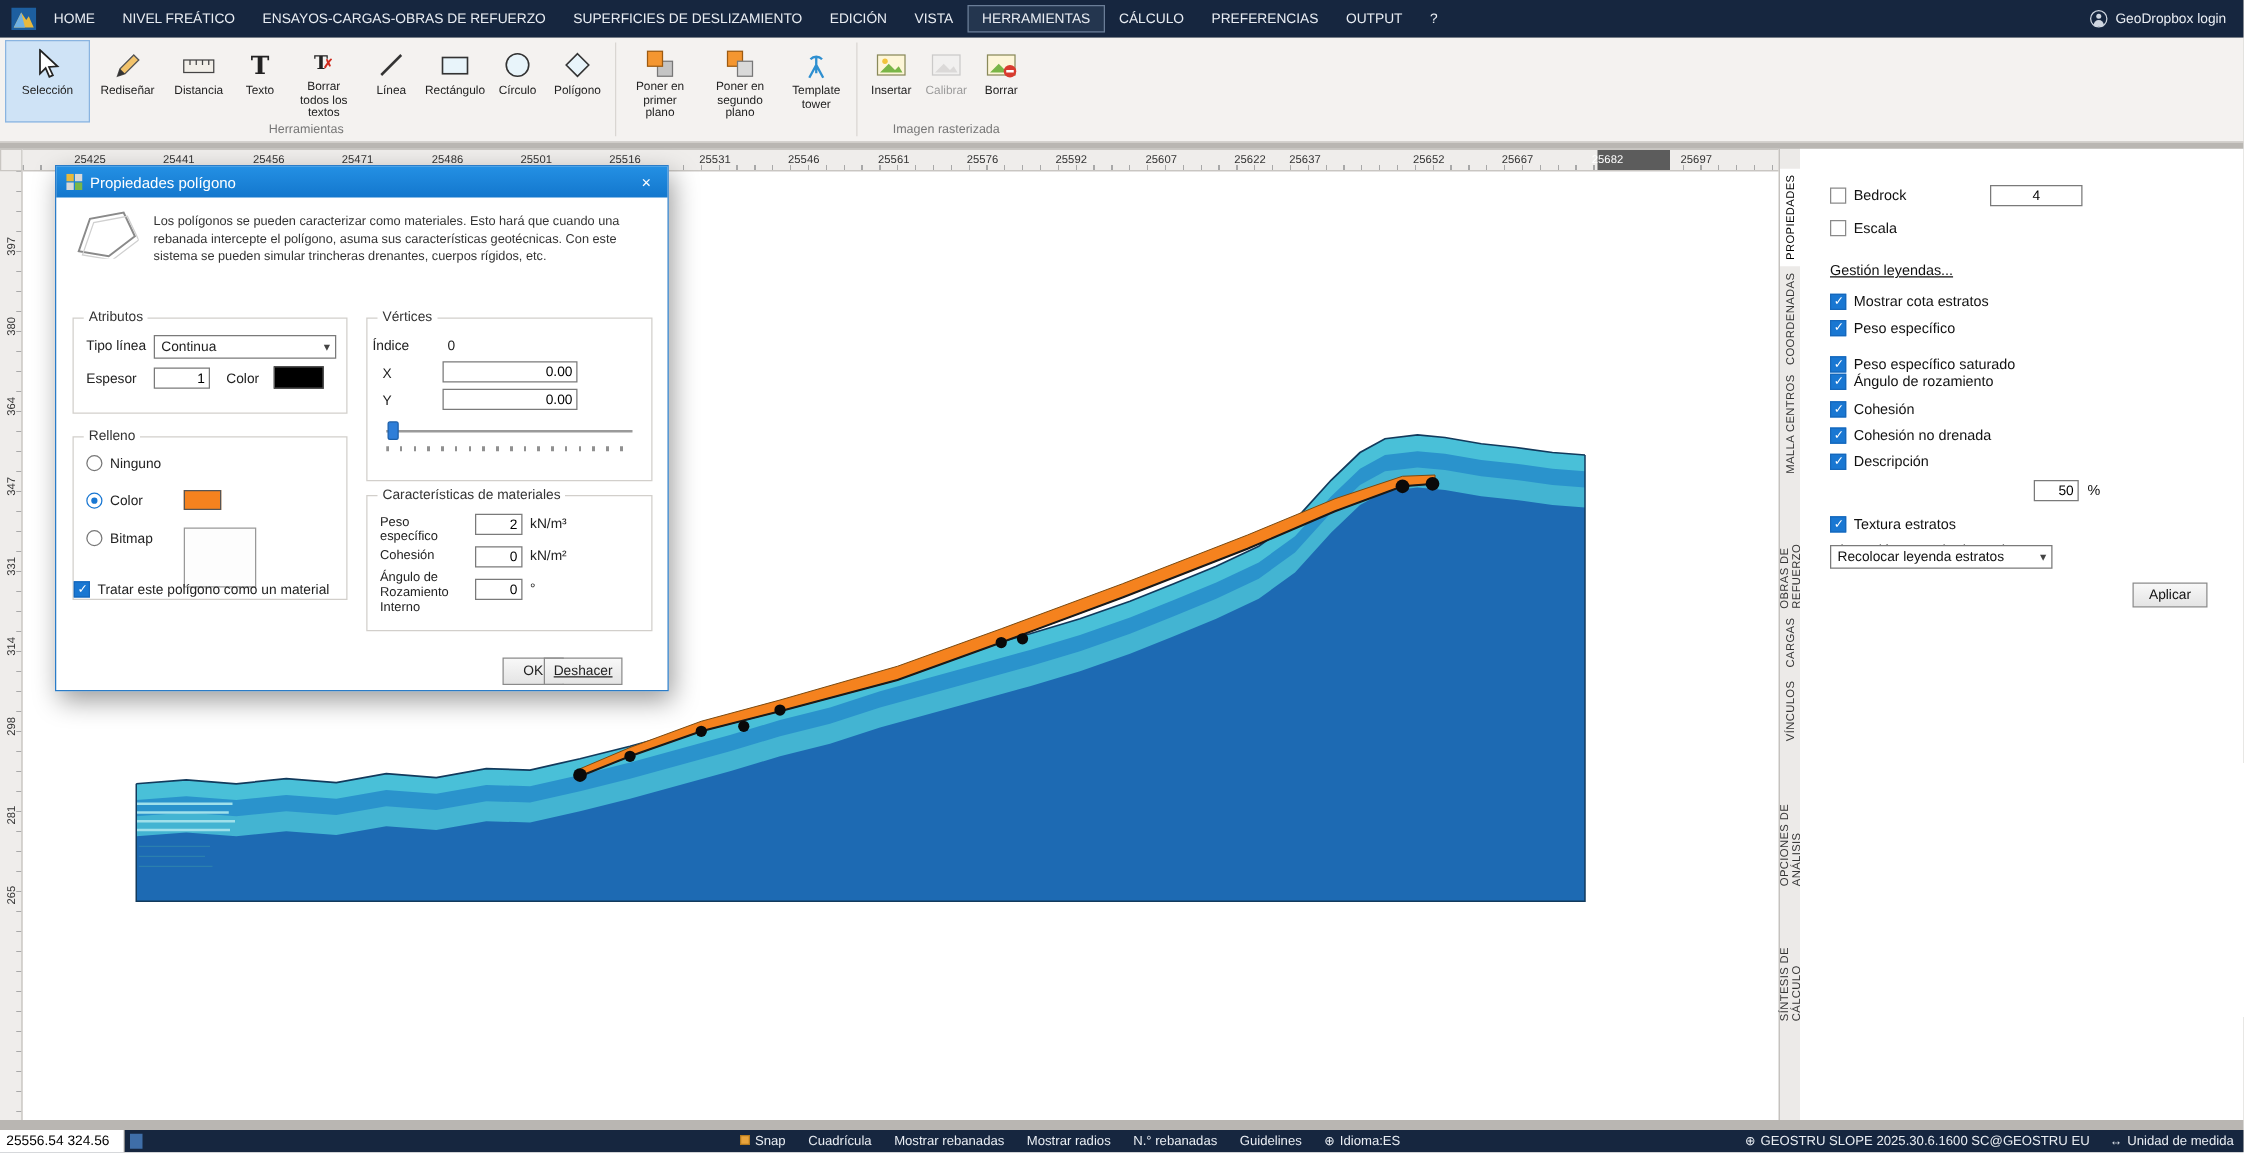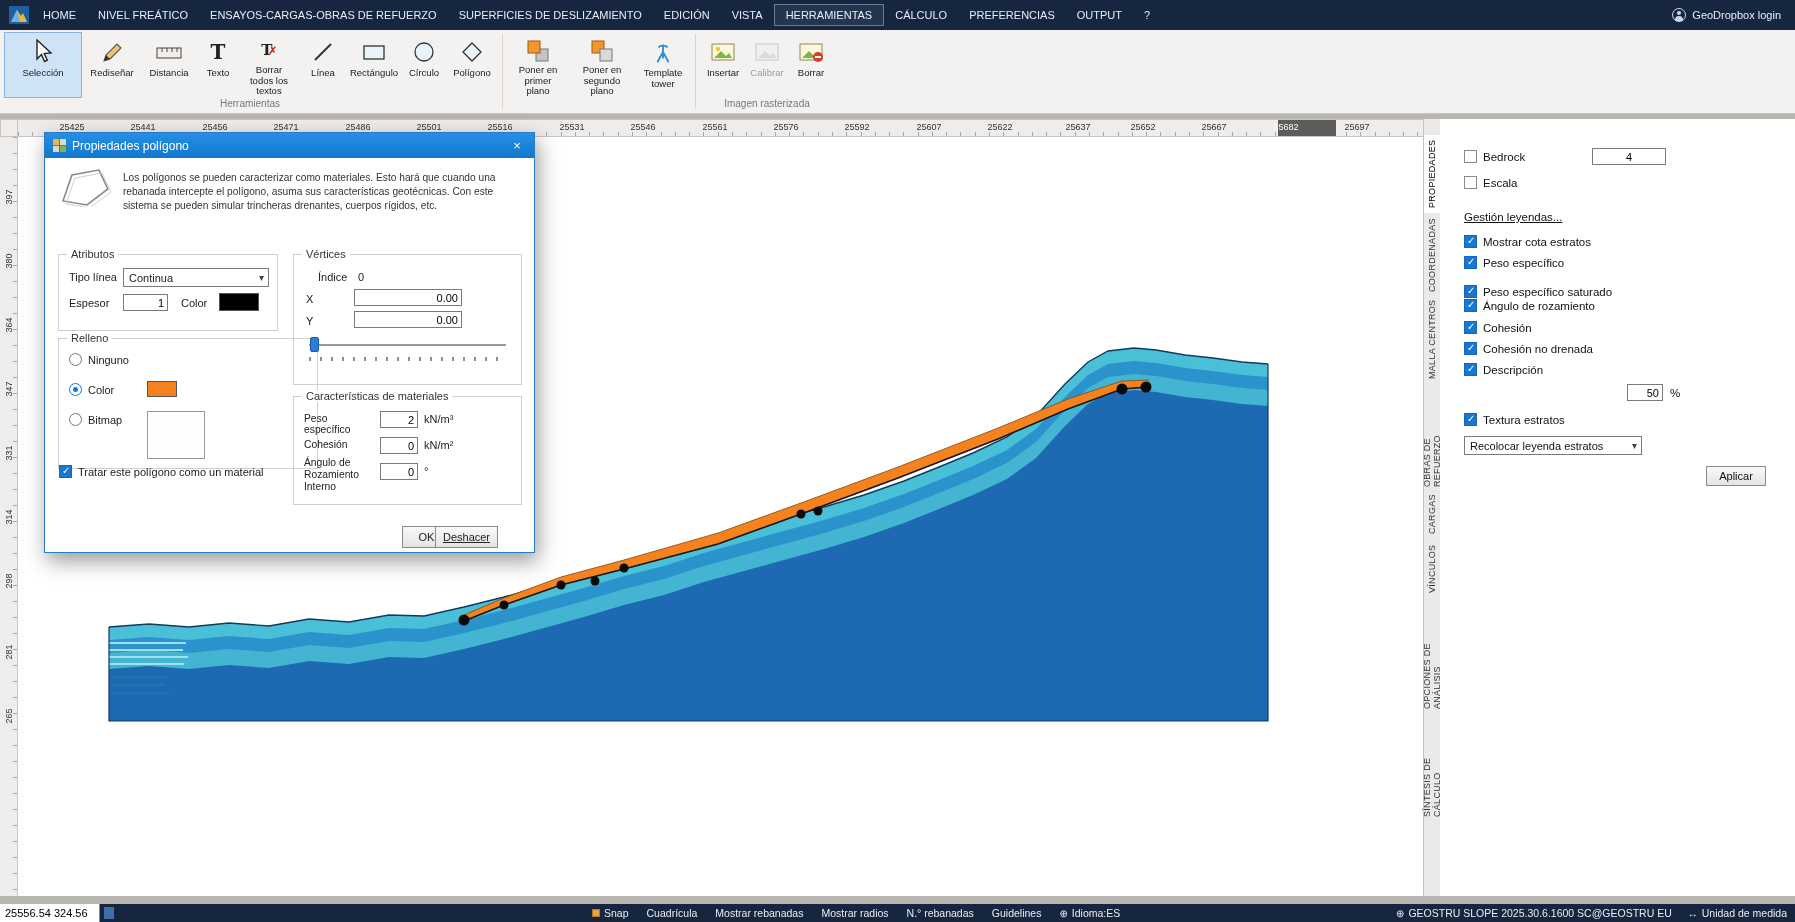--- a/index.html
+++ b/index.html
@@ -118,21 +118,21 @@
     <div class="menu-item">?</div>
     <div class="login">
       <span class="login-icon"></span>
       <span>GeoDropbox login</span>
     </div>
   </div>
 
   <div class="ribbon">
     <div class="rgroup">
       <div class="rbtns">
-        <div class="rbtn sel" style="width:78px">
+        <div class="rbtn sel" style="width:68px">
           <span class="ic">
             <svg width="24" height="26" viewBox="0 0 24 26">
                 <path d="M6 1 L6 20 L10.5 15.5 L13.5 22.5 L16.3 21.2 L13.2 14.6 L20 14 Z" fill="#fff" stroke="#222" stroke-width="1.4"></path>
               </svg>
           </span>
           <span class="lbl">Selección</span>
         </div>
         <div class="rbtn" style="width:56px">
           <span class="ic">
             <svg width="24" height="24" viewBox="0 0 24 24">
@@ -279,21 +279,21 @@
     <span class="rmark" style="left:340px">25486</span>
     <span class="rmark" style="left:411px">25501</span>
     <span class="rmark" style="left:482px">25516</span>
     <span class="rmark" style="left:554px">25531</span>
     <span class="rmark" style="left:625px">25546</span>
     <span class="rmark" style="left:697px">25561</span>
     <span class="rmark" style="left:768px">25576</span>
     <span class="rmark" style="left:839px">25592</span>
     <span class="rmark" style="left:911px">25607</span>
     <span class="rmark" style="left:982px">25622</span>
-    <span class="rmark" style="left:1060px">25637</span>
+    <span class="rmark" style="left:1026px">25637</span>
     <span class="rmark" style="left:1125px">25652</span>
     <span class="rmark" style="left:1196px">25667</span>
     <span class="rmark inv" style="left:1268px">25682</span>
     <span class="rmark" style="left:1339px">25697</span>
   </div>
   <div class="ruler-left">
     <span class="lmark" style="top:55px">397</span>
     <span class="lmark" style="top:119px">380</span>
     <span class="lmark" style="top:183px">364</span>
     <span class="lmark" style="top:247px">347</span>
@@ -364,21 +364,21 @@
       <span style="position:absolute; left:10px; top:16px;">Tipo línea</span>
       <div class="selectbox" style="position:absolute; left:64px; top:13px; width:146px;">
         <span>Continua</span>
       </div>
       <span style="position:absolute; left:10px; top:42px;">Espesor</span>
       <input class="tinput" style="position: absolute; left: 64px; top: 39px; width: 45px;" value="1">
       <span style="position:absolute; left:122px; top:42px;">Color</span>
       <span class="swatch" style="position:absolute; left:160px; top:38px; width:40px; height:18px; background:#000;"></span>
     </div>
 
-    <div class="grp" style="left:13px; top:205px; width:260px; height:131px;">
+    <div class="grp" style="left:13px; top:216px; width:220px; height:131px;">
       <span class="legend">Relleno</span>
       <div style="position:absolute; left:10px; top:14px; display:flex; align-items:center; gap:6px;">
         <span class="radio"></span>
         <span>Ninguno</span>
       </div>
       <div style="position:absolute; left:10px; top:44px; display:flex; align-items:center; gap:6px;">
         <span class="radio on"></span>
         <span>Color</span>
       </div>
       <span class="swatch" style="position:absolute; left:88px; top:42px; width:30px; height:16px; background:#f5821e;"></span>
@@ -389,21 +389,21 @@
       <span class="swatch" style="position:absolute; left:88px; top:72px; width:58px; height:48px; background:#fdfdfd; border-color:#999;"></span>
     </div>
 
     <div style="position:absolute; left:14px; top:332px; display:flex; align-items:flex-end; gap:6px;">
       <span class="cb on"></span>
       <span>Tratar este polígono como un material</span>
     </div>
 
     <div class="grp" style="left:248px; top:121px; width:229px; height:131px;">
       <span class="legend">Vértices</span>
-      <span style="position:absolute; left:24px; top:16px;">Índice</span>
+      <span style="position:absolute; left:4px; top:16px;">Índice</span>
       <span style="position:absolute; left:64px; top:16px;">0</span>
       <span style="position:absolute; left:12px; top:38px;">X</span>
       <input class="tinput" style="position: absolute; left: 60px; top: 34px; width: 108px;" value="0.00">
       <span style="position:absolute; left:12px; top:60px;">Y</span>
       <input class="tinput" style="position: absolute; left: 60px; top: 56px; width: 108px;" value="0.00">
       <div class="slider-track" style="left:15px; top:89px; width:197px;"></div>
       <div class="slider-thumb" style="left:16px; top:82px;"></div>
       <div class="slider-ticks" style="left:15px; top:102px; width:197px;"></div>
     </div>
 

